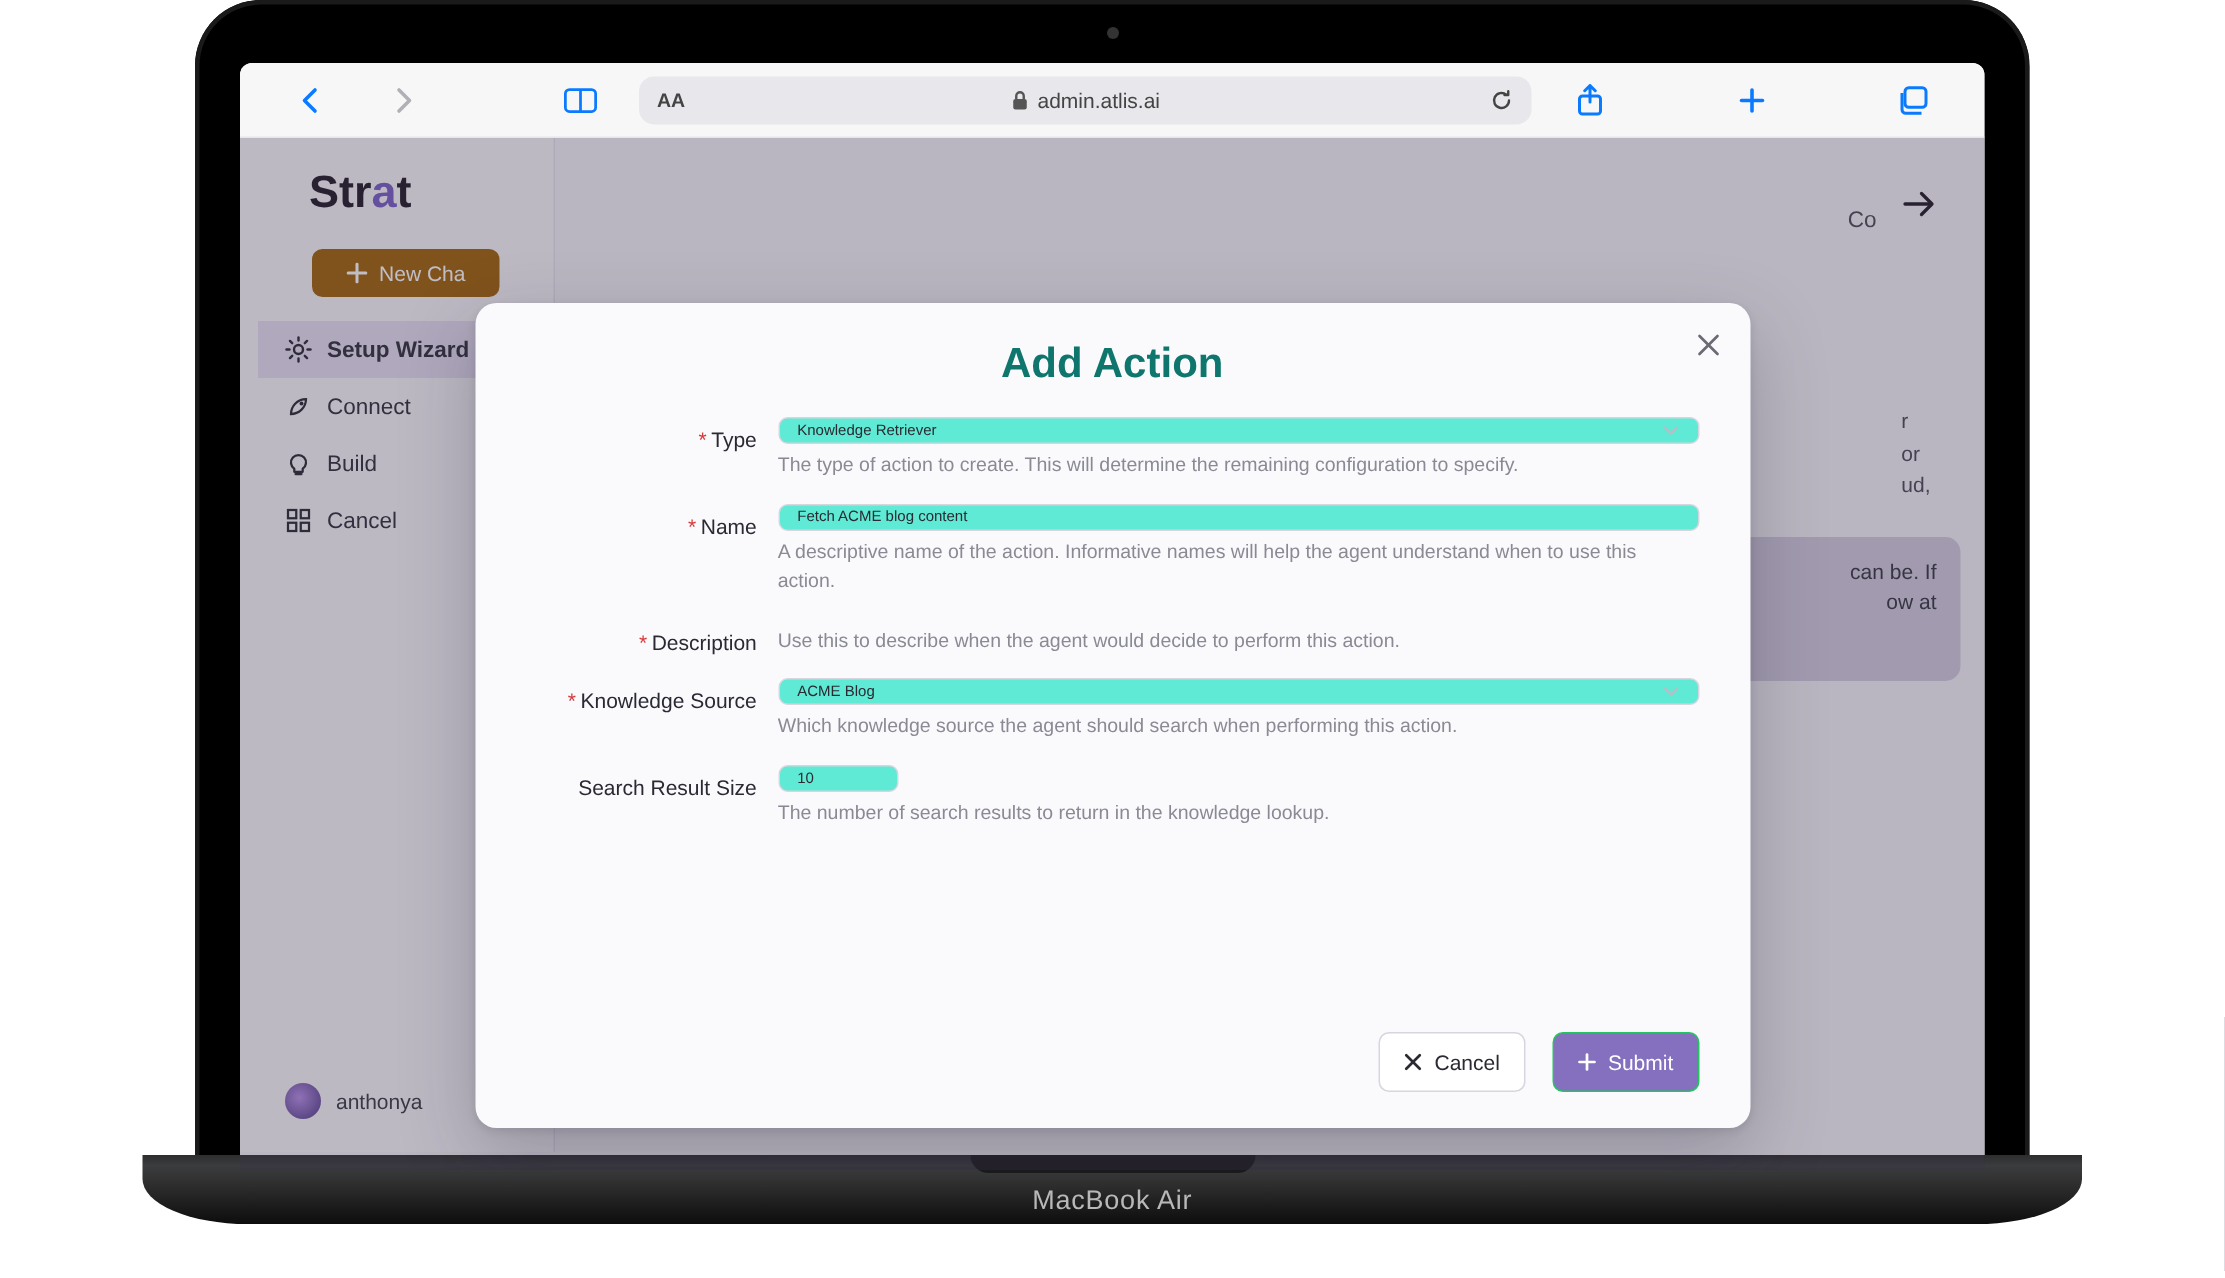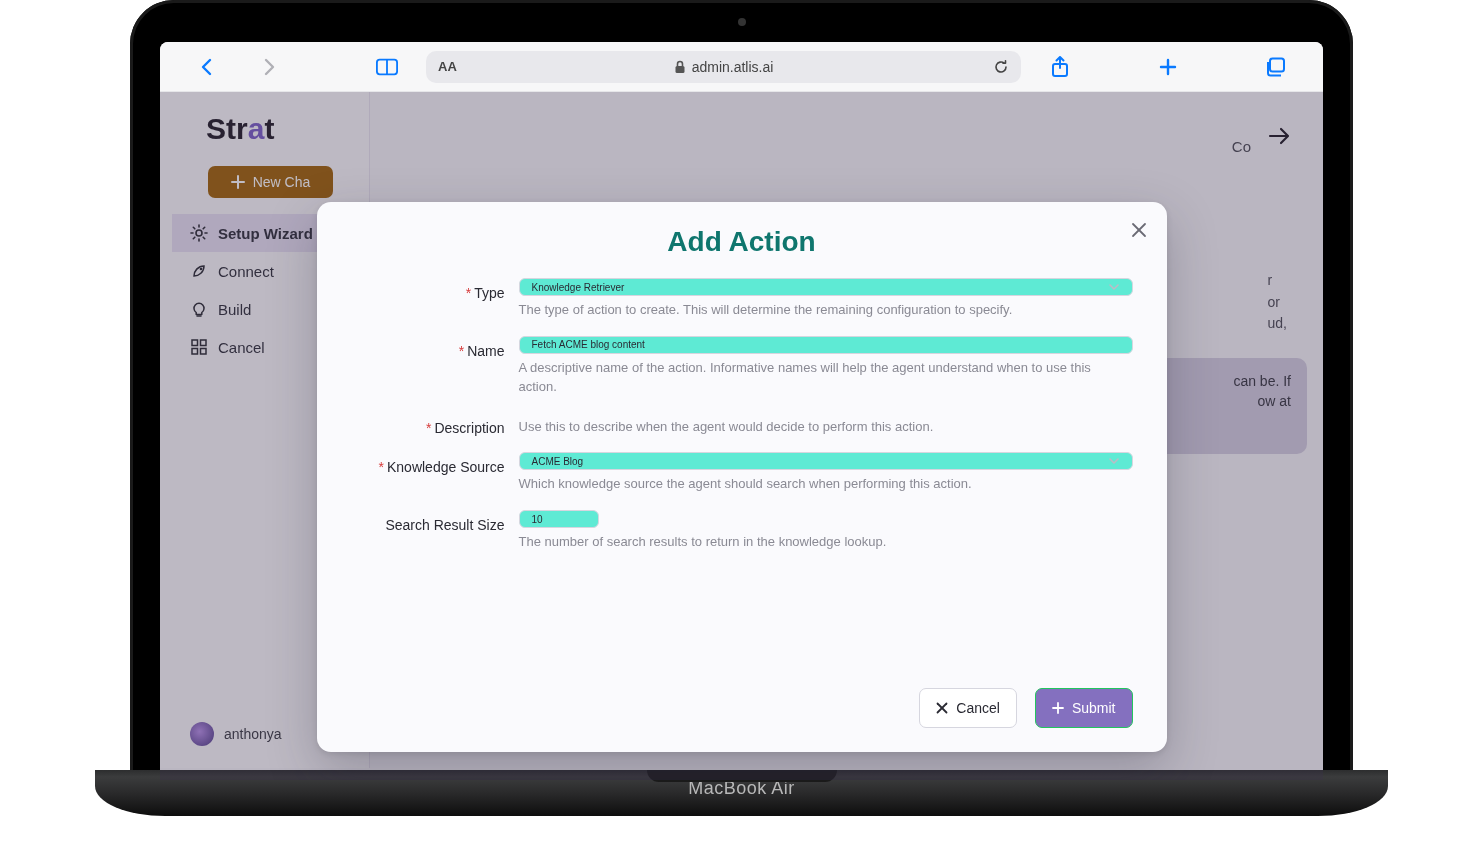--- a/index.html
+++ b/index.html
@@ -38,21 +38,21 @@
   position: absolute;
   top: 770px; left: 95px;
   width: 1293px; height: 46px;
   background: linear-gradient(to bottom,#2c2d2e 0%, #3b3c3d 15%, #2a2a2b 50%, #0d0d0d 100%);
   border-radius: 0 0 70px 70px / 0 0 30px 30px;
 }
 .device-base-text {
   color: #b8b8b8;
   font-size: 18px;
   text-align: center;
-  padding-top: 8px;
+  padding-top: 20px;
   letter-spacing: 0.5px;
 }
 .device-thumb {
   position:absolute;
   top:0; left:50%; transform:translateX(-50%);
   width:190px; height:12px;
   background:#1a1a1a;
   border-radius:0 0 12px 12px;
 }
 

